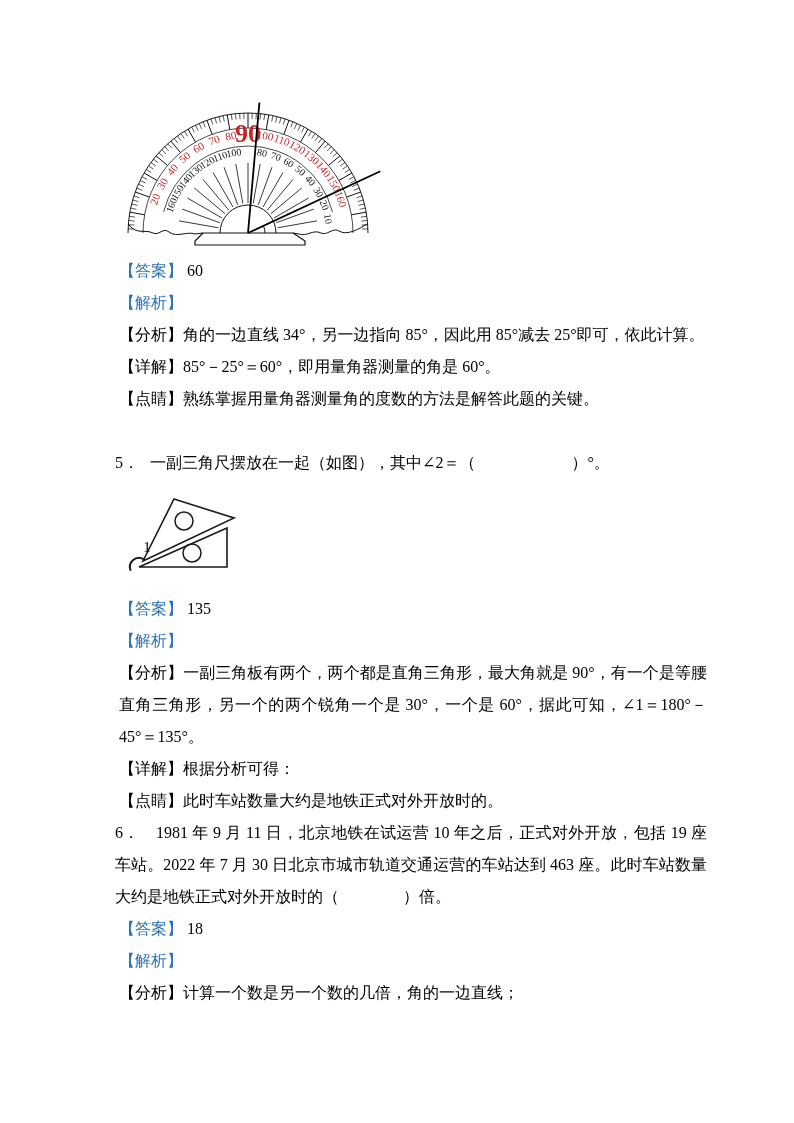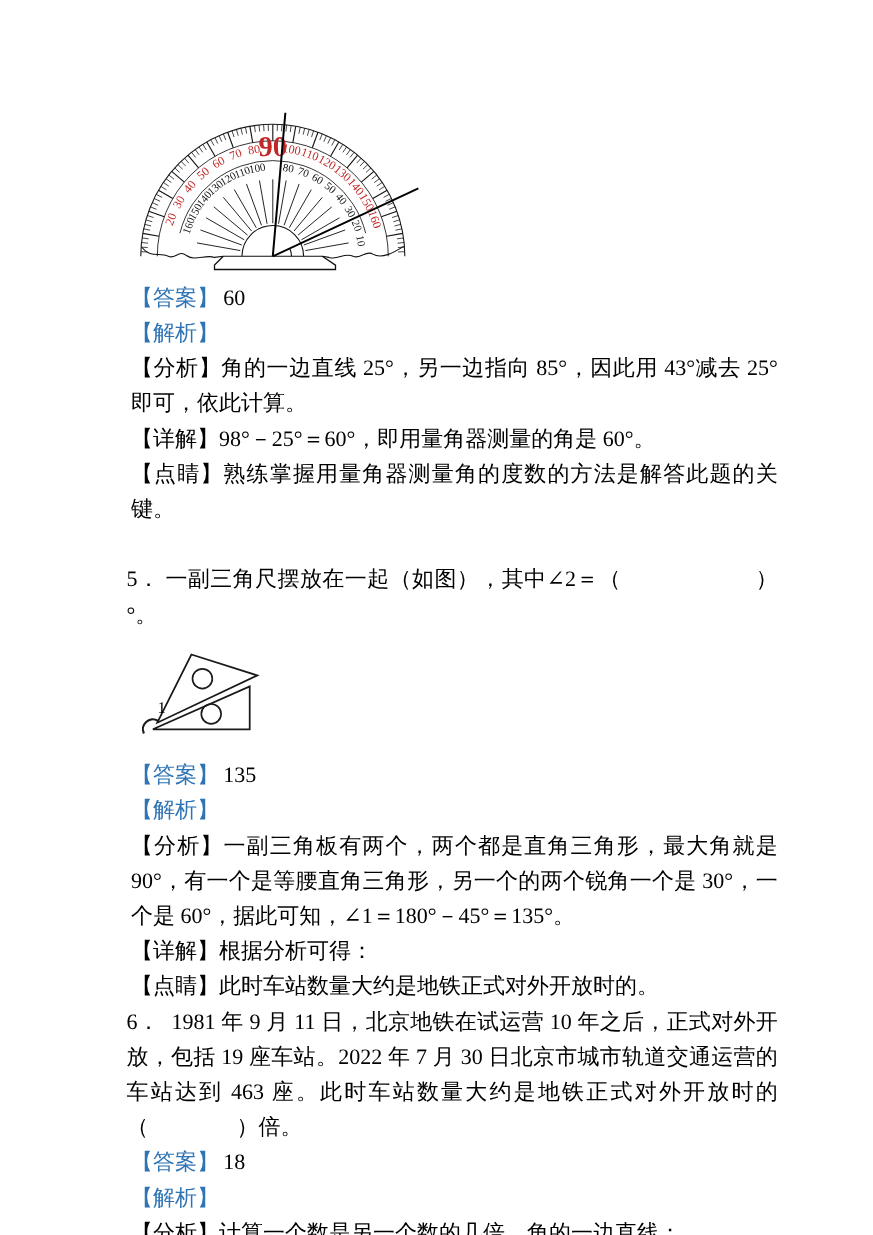--- a/index.html
+++ b/index.html
@@ -8,21 +8,21 @@
     position:relative;
     width:794px;height:1123px;
     background:#ffffff;
     font-family:"Liberation Serif","DejaVu Serif",serif;
     color:#000;
     overflow:hidden;
   }
   .content{padding:101px 87px 40px 115px;}
   .content p{
     margin:0;
-    font-size:20px;
+    font-size:16px;
     line-height:32px;
     text-align:justify;
     color:#000;
   }
   .lbl-blue{color:#2E74B5;}
   .blk{padding-left:4px;}
   .ansval{margin-left:4px;}
   .qnum5{display:inline-block;width:35px;}
   .qnum6{display:inline-block;width:41px;}
   .q5line{margin-top:32px !important;}
@@ -181,22 +181,22 @@
           <path d="M138 132 A17 17 0 0 0 136.40723237962305 124.8154895504081" fill="none" stroke="#111" stroke-width="1"></path>
           <line x1="121" y1="132" x2="132.4174022999432" y2="1.4984945499813307" stroke="#000" stroke-width="1.8"></line>
           <line x1="121" y1="132" x2="253.3209369073509" y2="70.29773378585787" stroke="#000" stroke-width="1.8"></line>
           <path d="M2 124 C 10 134, 18 128, 26 132 C 32 135, 36 126, 42 131 C 50 137, 60 130, 68 133 L 76 132 L 166 132 L 172 133 C 180 136, 186 128, 194 132 C 200 135, 206 126, 212 130 C 220 135, 232 128, 240 123" fill="none" stroke="#111" stroke-width="1"></path>
           <path d="M76 132 L68 140 L68 144 L178 144 L178 140 L166 132" fill="none" stroke="#111" stroke-width="1.2"></path>
         </svg>
     </div>
 
     <p class="blk"><span class="lbl-blue">【答案】</span><span class="ansval">60</span></p>
     <p class="blk"><span class="lbl-blue">【解析】</span></p>
-    <p class="blk"><span>【分析】</span><span>角的一边直线 25°，另一边指向 85°，因此用 43°减去 25°即可，依此计算。</span></p>
-    <p class="blk"><span>【详解】</span><span>98°－25°＝60°，即用量角器测量的角是 60°。</span></p>
+    <p class="blk"><span>【分析】</span><span>角的一边直线 34°，另一边指向 85°，因此用 85°减去 25°即可，依此计算。</span></p>
+    <p class="blk"><span>【详解】</span><span>85°－25°＝60°，即用量角器测量的角是 60°。</span></p>
     <p class="blk"><span>【点睛】</span><span>熟练掌握用量角器测量角的度数的方法是解答此题的关键。</span></p>
 
     <p class="q5line"><span class="qnum5">5．</span><span>一副三角尺摆放在一起（如图），其中∠2＝（　　　　　　）°。</span></p>
 
     <div class="fig-triangle">
       <svg width="140" height="88" viewBox="0 0 140 88">
         <polygon points="20,74 108,74 108,35" fill="#ffffff" stroke="#1a1a1a" stroke-width="1.6"></polygon>
         <polygon points="55,6 115,25 24,68" fill="#ffffff" stroke="#1a1a1a" stroke-width="1.6"></polygon>
         <circle cx="65" cy="28" r="9" fill="none" stroke="#1a1a1a" stroke-width="1.5"></circle>
         <circle cx="73" cy="60" r="9" fill="none" stroke="#1a1a1a" stroke-width="1.5"></circle>

